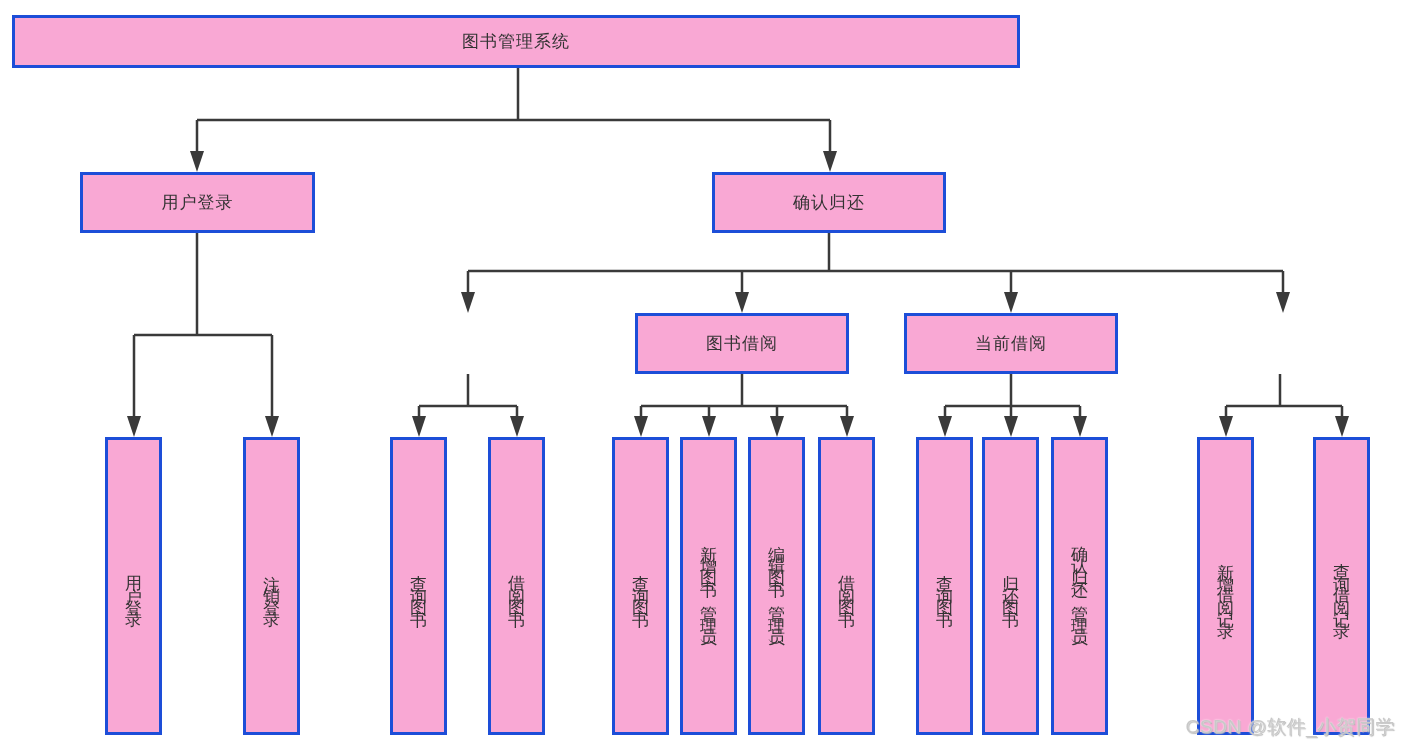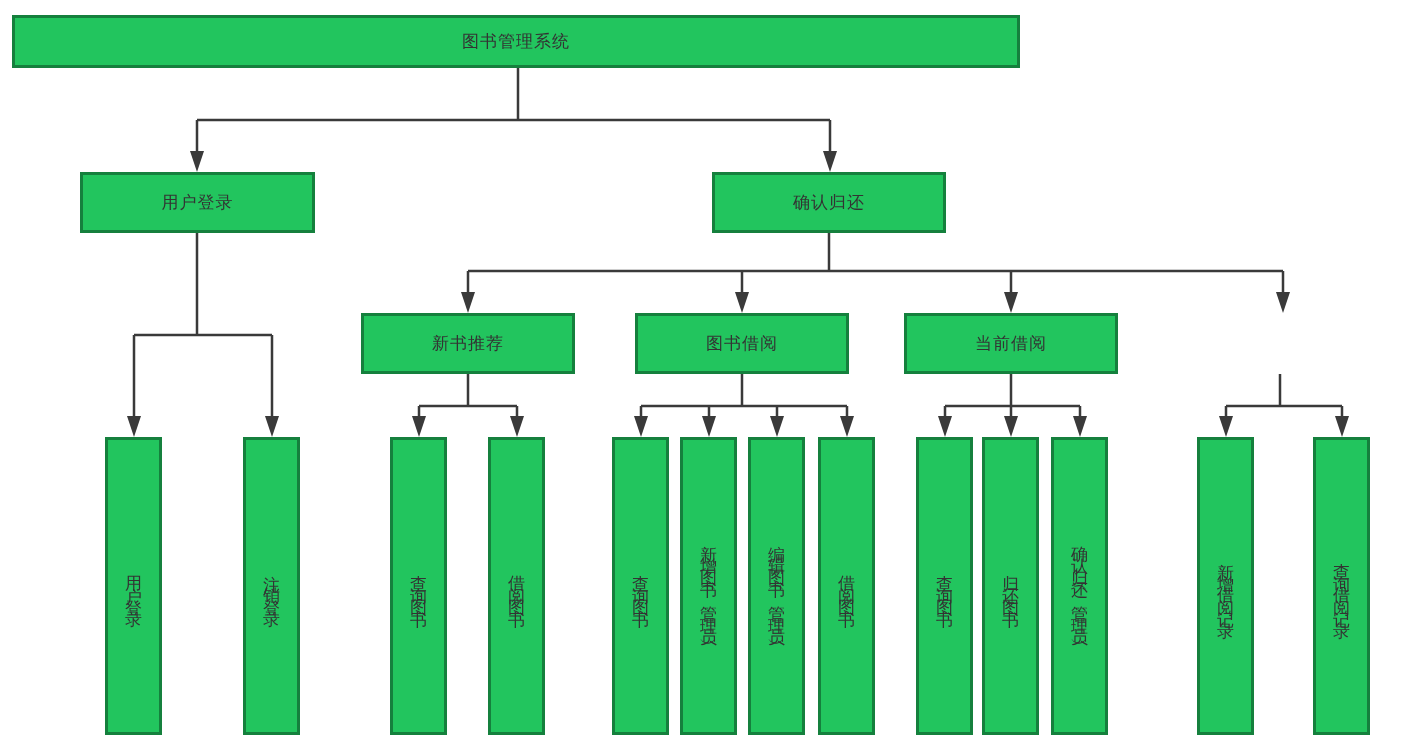--- a/index.html
+++ b/index.html
@@ -17,22 +17,22 @@
   }
   #connectors {
     position: absolute;
     left: 0;
     top: 0;
     z-index: 1;
   }
   .node {
     position: absolute;
     box-sizing: border-box;
-    border: 3px solid #15803d;
-    background: #22c55e;
+    border: 3px solid #1d4ed8;
+    background: #f9a8d4;
     display: flex;
     align-items: center;
     justify-content: center;
     z-index: 2;
     color: #333333;
   }
   .hnode {
     font-size: 17px;
     letter-spacing: 1px;
   }
@@ -109,23 +109,20 @@
     <span>图书管理系统</span>
   </div>
 
   <div class="node hnode" style="left:80px; top:172px; width:235px; height:61px;">
     <span>用户登录</span>
   </div>
   <div class="node hnode" style="left:712px; top:172px; width:234px; height:61px;">
     <span>确认归还</span>
   </div>
 
-  <div class="node hnode" style="left:361px; top:313px; width:214px; height:61px;">
-    <span>新书推荐</span>
-  </div>
   <div class="node hnode" style="left:904px; top:313px; width:214px; height:61px;">
     <span>当前借阅</span>
   </div>
   <div class="node hnode" style="left:635px; top:313px; width:214px; height:61px;">
     <span>图书借阅</span>
   </div>
 
   <div class="node leaf" style="left:105px; top:437px; width:57px; height:298px;">
     <span class="vtext">用户登录</span>
   </div>
@@ -163,14 +160,15 @@
     <span class="vtext">确认归还（管理员）</span>
   </div>
 
   <div class="node leaf" style="left:1197px; top:437px; width:57px; height:298px;">
     <span class="vtext">新增借阅记录</span>
   </div>
   <div class="node leaf" style="left:1313px; top:437px; width:57px; height:298px;">
     <span class="vtext">查询借阅记录</span>
   </div>
 
+  <div class="watermark">CSDN @软件_小贺同学</div>
 
 </div>
 
 </body></html>

